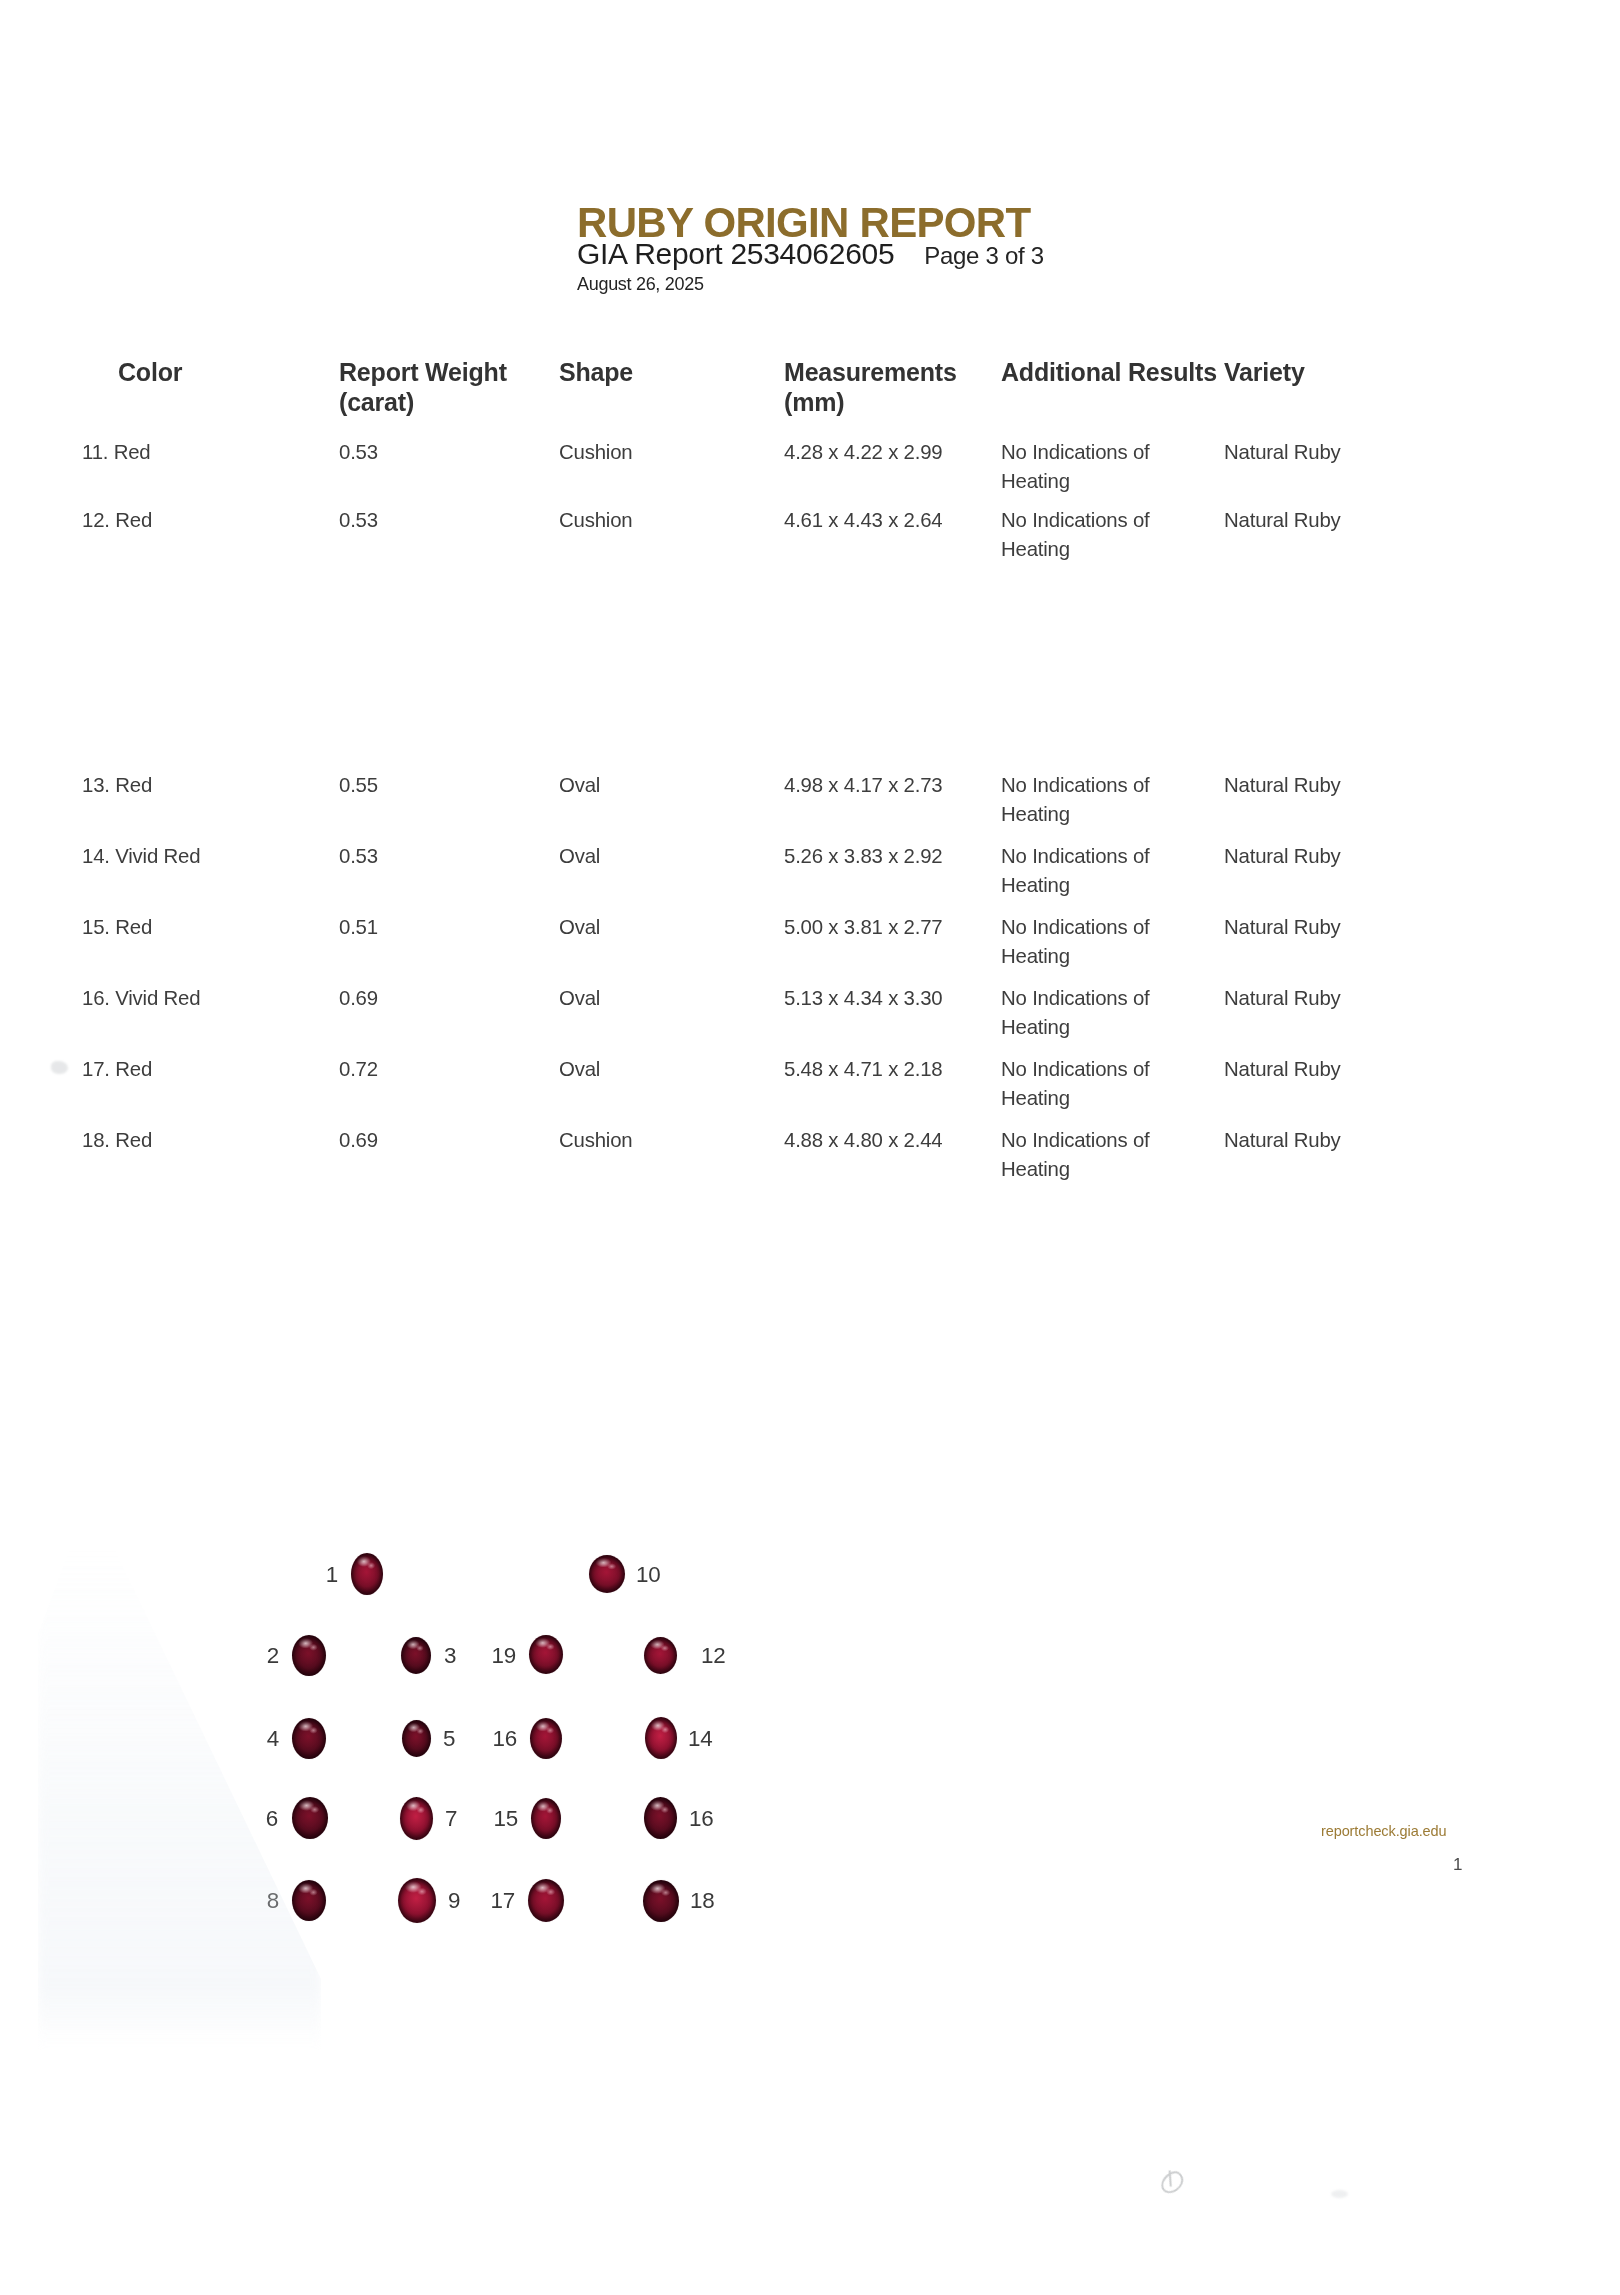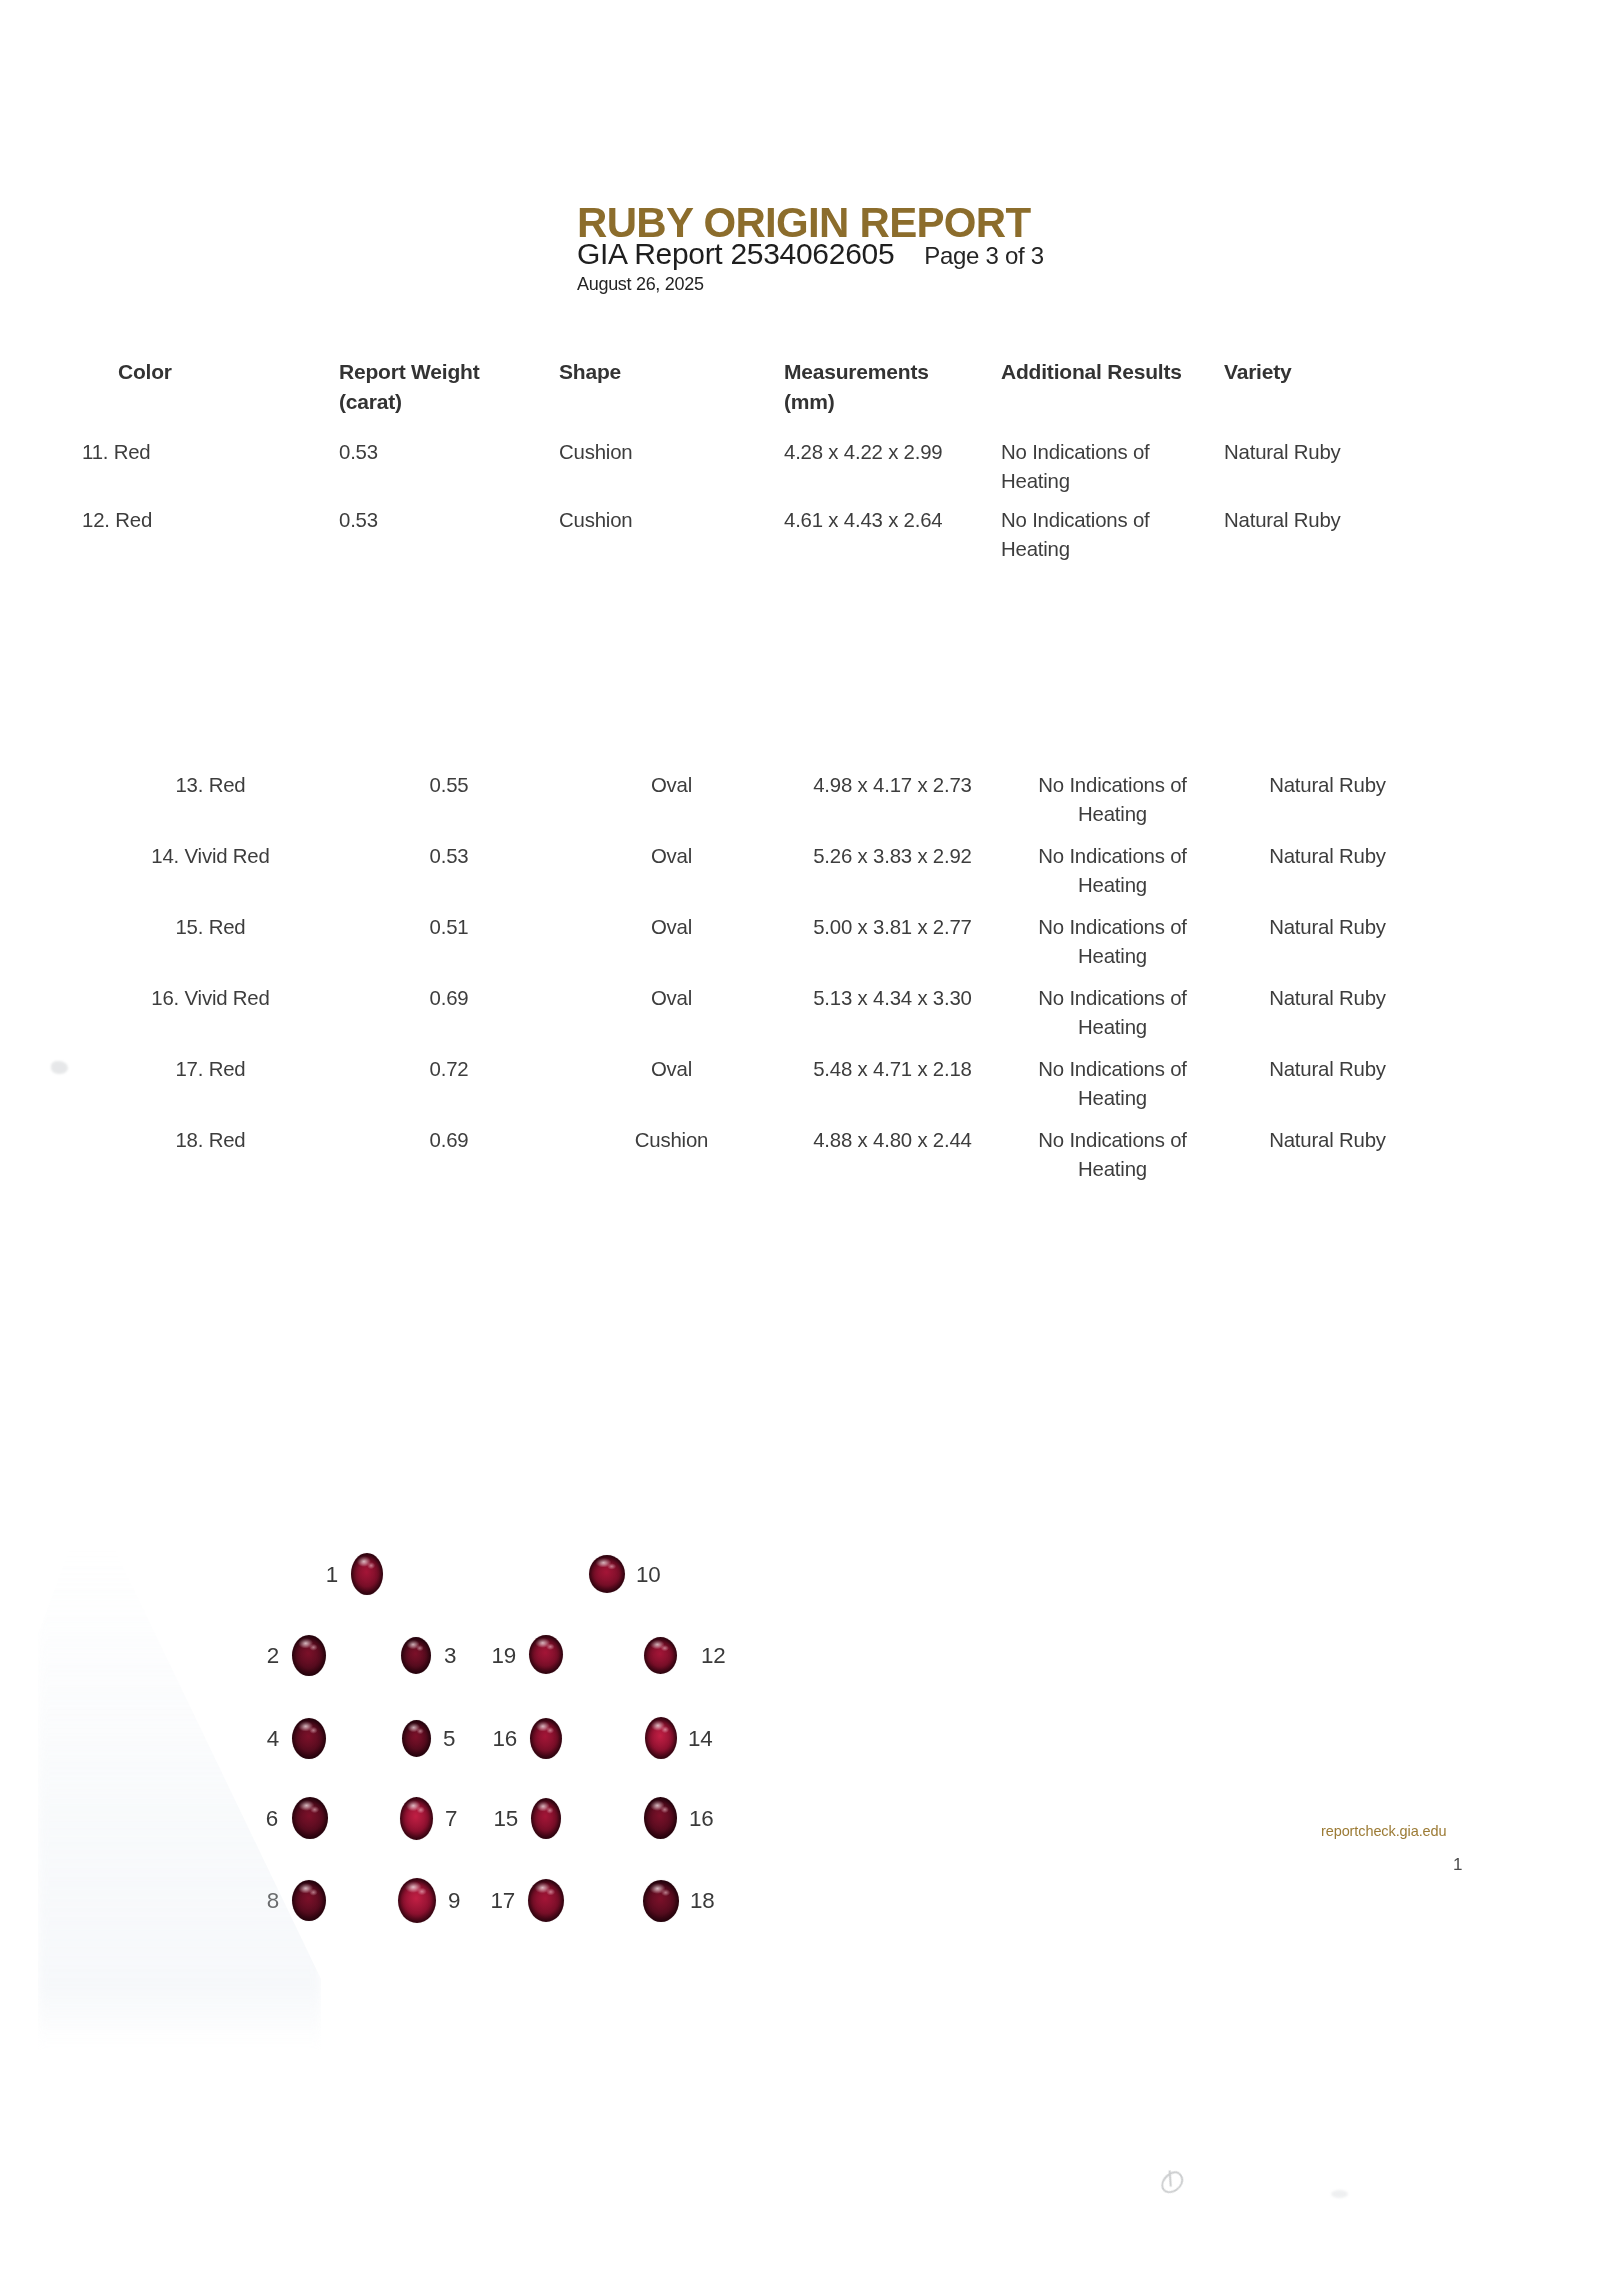--- a/index.html
+++ b/index.html
@@ -10,28 +10,28 @@
   .title{position:absolute;left:577px;top:168px;font-size:42px;line-height:53px;
          font-weight:700;letter-spacing:-0.7px;color:#8c6d2c;white-space:nowrap;}
   .report-line{position:absolute;left:577px;top:237px;display:flex;align-items:baseline;gap:30px;white-space:nowrap;}
   .report-number{font-size:30px;line-height:33px;color:#1e1e1e;letter-spacing:-0.3px;}
   .page-indicator{font-size:24px;color:#242424;letter-spacing:-0.3px;}
   .report-date{position:absolute;left:577px;top:271px;font-size:18px;line-height:26px;color:#242424;letter-spacing:-0.3px;}
 
   
   .tgrid{display:grid;grid-template-columns:257px 220px 225px 217px 223px 1fr;}
   #thead{position:absolute;left:82px;top:357px;width:1349px;}
-  .th{font-size:21px;line-height:30px;font-weight:700;color:#333333;letter-spacing:-0.2px;
+  .th{font-size:25px;line-height:30px;font-weight:700;color:#333333;letter-spacing:-0.2px;
       white-space:pre-line;}
   .th:first-child{padding-left:36px;}
   .rows{position:absolute;left:82px;width:1349px;}
   #rows-0{top:438px;}
   #rows-1{top:771px;}
   #rows-0 .tr{margin-bottom:10px;}
-  #rows-1 .tr{margin-bottom:13px;text-align:center;}
+  #rows-1 .tr{margin-bottom:13px;}
   .td{font-size:20.4px;line-height:29px;color:#3d3d3d;letter-spacing:-0.2px;white-space:pre-line;}
   .tr{min-height:58px;}
 
   
   #gem-plate{position:absolute;left:0;top:0;width:1621px;height:2295px;pointer-events:none;}
   .gem{position:absolute;border-radius:50%;
        box-shadow:inset 0 3.3px 6.6px rgba(18,0,6,.78), inset 0 -3.3px 6.6px rgba(24,0,8,.55), 0 0 0.7px rgba(30,4,12,.4);
        background:
          radial-gradient(ellipse 34% 20% at 40% 20%, rgba(255,232,237,.85), rgba(255,255,255,0) 65%),
          radial-gradient(ellipse 18% 12% at 63% 30%, rgba(255,218,226,.55), rgba(255,255,255,0) 70%),

